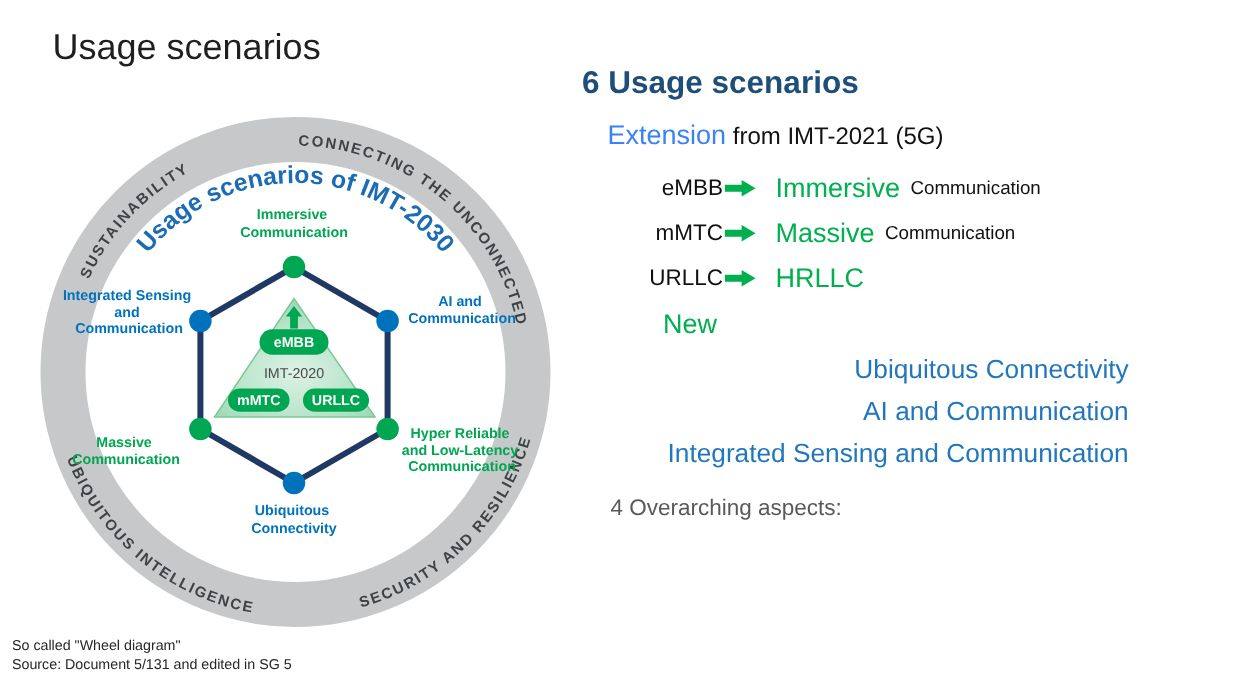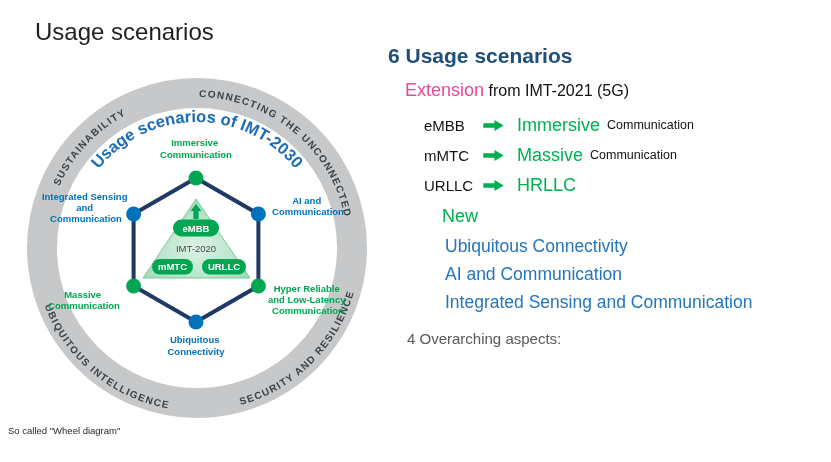--- a/index.html
+++ b/index.html
@@ -23,25 +23,25 @@
   .node-label{font-size:9.5px;font-weight:bold;}
   .green-label{fill:#00A651;}
   .blue-label{fill:#0072BC;}
   .dot-green{fill:#00A651;}
   .dot-blue{fill:#0072BC;}
   .pill{fill:#00A651;}
   .pill-text{font-size:9.5px;font-weight:bold;fill:#ffffff;}
   .core-sub{font-size:9.5px;fill:#4A4A4A;}
   .tri-edge{stroke:#7CC894;stroke-width:1;}
   
-  .panel{position:absolute;left:388px;top:44px;width:442px;height:408px;}
+  .panel{position:absolute;left:388px;top:44px;width:442px;height:408px;text-align:right;}
   .panel > div{position:absolute;}
   .p-heading{left:0;top:0;font-size:21px;font-weight:bold;color:#1F4E79;}
   .p-ext{left:17px;top:36px;font-size:16px;color:#111111;}
-  .p-ext .green{font-size:18px;color:#ec4899;}
+  .p-ext .green{font-size:18px;color:#3b82f6;}
   .p-rows{left:36px;top:66px;width:402px;}
   .map-row{display:flex;align-items:center;height:30px;}
   .from{width:58px;font-size:15px;color:#111111;}
   .arrow-svg{width:23px;height:13px;margin-right:12px;flex:0 0 auto;}
   .to{font-size:18px;color:#00B050;margin-right:7px;white-space:nowrap;}
   .suffix{font-size:12.5px;color:#111111;white-space:nowrap;}
   .map-row:nth-child(3) .suffix{font-size:11px;}
   .p-new{left:10px;top:162px;font-size:18px;color:#00B050;margin-left:44px;}
   .p-items{left:57px;top:188px;font-size:17.5px;color:#2276BC;line-height:28px;}
   .p-over{left:19px;top:286px;font-size:15px;color:#595959;}
@@ -173,13 +173,14 @@
     <div>Ubiquitous Connectivity</div>
     <div>AI and Communication</div>
     <div>Integrated Sensing and Communication</div>
   </div>
 
   <div class="p-over">4 Overarching aspects:</div>
 </div>
 
 <div class="footer">
   <div>So called "Wheel diagram"</div>
+  <div>Source: Document 5/131 and edited in SG 5</div>
 </div>
 
 </body></html>

